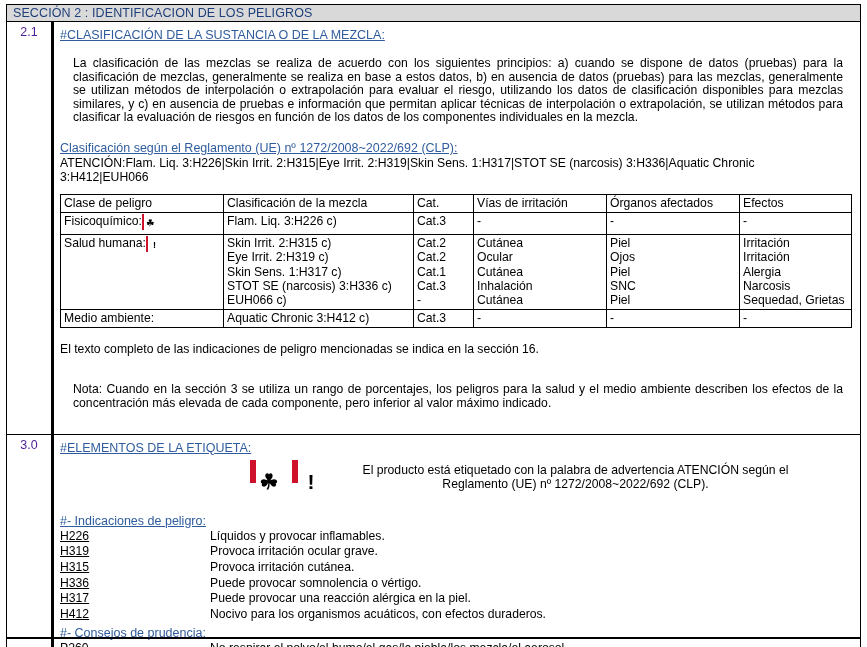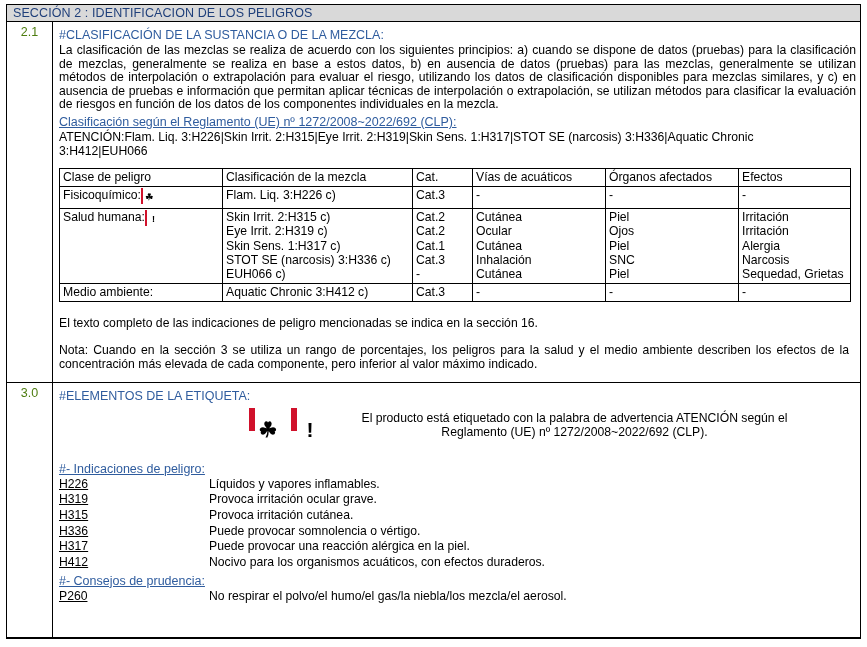--- a/index.html
+++ b/index.html
@@ -41,47 +41,48 @@
     font-size: 12.5px;
     color: #1f3f7a;
     letter-spacing: .1px;
     white-space: nowrap;
   }
 
   
   .numcol {
     width: 46px;
     text-align: center;
-    color: #4d7c0f;
+    color: #4c1d95;
     font-size: 12.5px;
     padding-top: 3px !important;
-    border-right: 1px solid #000000;
+    border-right: 3px solid #000000;
   }
   .bodycol { padding: 3px 4px 4px 6px !important; }
 
   .row-21 > td { border-bottom: 1px solid #000; }
 
   
   .subhead {
     color: #2f5c9e;
+    text-decoration: underline;
     font-size: 12.5px;
     line-height: 15px;
     display: inline-block;
     margin-bottom: 1px;
   }
   .minihead {
     color: #2f5c9e;
     text-decoration: underline;
     font-size: 12.5px;
     line-height: 16px;
     display: inline-block;
   }
 
   p.para {
-    margin: 0;
+    margin: 13px;
     font-size: 12.2px;
     line-height: 13.6px;
     text-align: left;
   }
   .para.justified { text-align: justify; }
 
   .plain { font-size: 12.2px; line-height: 14px; margin: 0; }
 
   .spacer6 { height: 6px; }
   .spacer10 { height: 10px; }
@@ -213,21 +214,21 @@
                 <col class="c-cat">
             <col class="c-route">
                 <col class="c-organ">
                 <col class="c-eff">
           </colgroup>
           <thead>
             <tr>
               <td>Clase de peligro</td>
               <td>Clasificación de la mezcla</td>
               <td>Cat.</td>
-              <td>Vías de acuáticos</td>
+              <td>Vías de irritación</td>
               <td>Órganos afectados</td>
               <td>Efectos</td>
             </tr>
           </thead>
           <tbody>
 
             <tr>
               <td>
                 <span class="cellwrap">
                   <span>Fisicoquímico:</span>
@@ -323,21 +324,21 @@
         </div>
 
         <div class="spacer10"></div>
 
         <span class="minihead">#- Indicaciones de peligro:</span>
 
         <table class="stmt">
           <tbody>
                 <tr>
             <td class="code">H226</td>
-            <td>Líquidos y vapores inflamables.</td>
+            <td>Líquidos y provocar inflamables.</td>
           </tr>
           <tr>
             <td class="code">H319</td>
             <td>Provoca irritación ocular grave.</td>
           </tr>
           <tr>
             <td class="code">H315</td>
             <td>Provoca irritación cutánea.</td>
           </tr>
           <tr>

